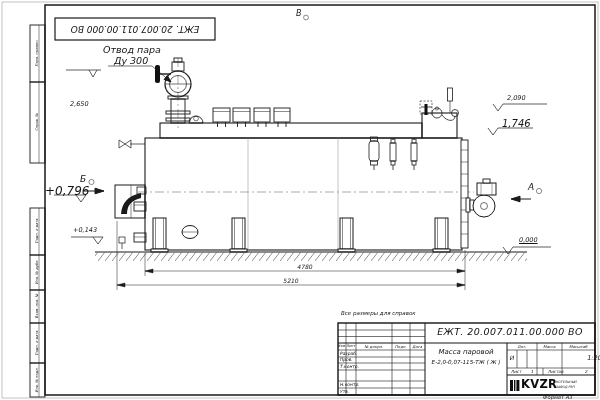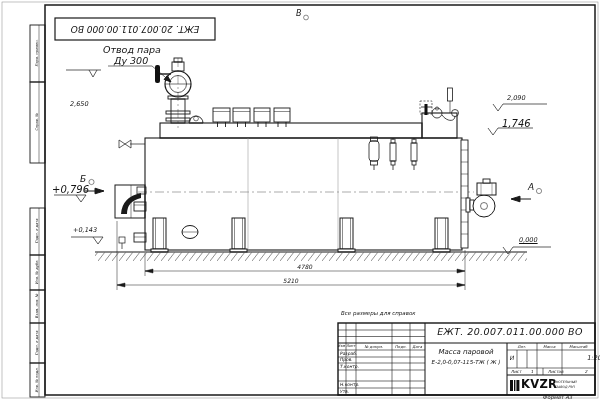--- a/index.html
+++ b/index.html
@@ -284,21 +284,21 @@
 
 <span class="t" style="left:103px;top:45px;font-size:9.5px;">Отвод пара</span>
 <span class="t" style="left:114px;top:56px;font-size:9.5px;">Ду 300</span>
 <span class="t" style="left:296px;top:10px;font-size:8px;">В</span>
 <span class="t" style="left:80px;top:175px;font-size:9px;">Б</span>
 <span class="t" style="left:528px;top:183px;font-size:9px;">А</span>
 
 <span class="t" style="left:70px;top:61px;font-size:6.5px;margin-top:40px;">2,650</span>
 <span class="t" style="left:507px;top:95px;font-size:6.5px;text-align:right;">2,090</span>
 <span class="t" style="left:502px;top:119px;font-size:10px;">1,746</span>
-<span class="t" style="left:52px;top:185px;font-size:10px;">+0,796</span>
+<span class="t" style="left:45px;top:185px;font-size:12px;">+0,796</span>
 <span class="t" style="left:73px;top:227px;font-size:6.5px;font-style:italic;">+0,143</span>
 <span class="t" style="left:519px;top:237px;font-size:6.5px;text-decoration:underline;">0,000</span>
 
 <span class="t c" style="left:285px;top:263.5px;width:40px;font-size:6px;">4780</span>
 <span class="t c" style="left:271px;top:277.5px;width:40px;font-size:6px;">5210</span>
 
 <span class="t" style="left:341px;top:311px;font-size:5.5px;">Все размеры для справок</span>
 
 <span class="t c" style="left:425px;top:327px;width:170px;font-size:9.5px;letter-spacing:0.4px;">ЕЖТ. 20.007.011.00.000  ВО</span>
 <span class="t c" style="left:425px;top:349px;width:82px;font-size:7px;">Масса паровой</span>

